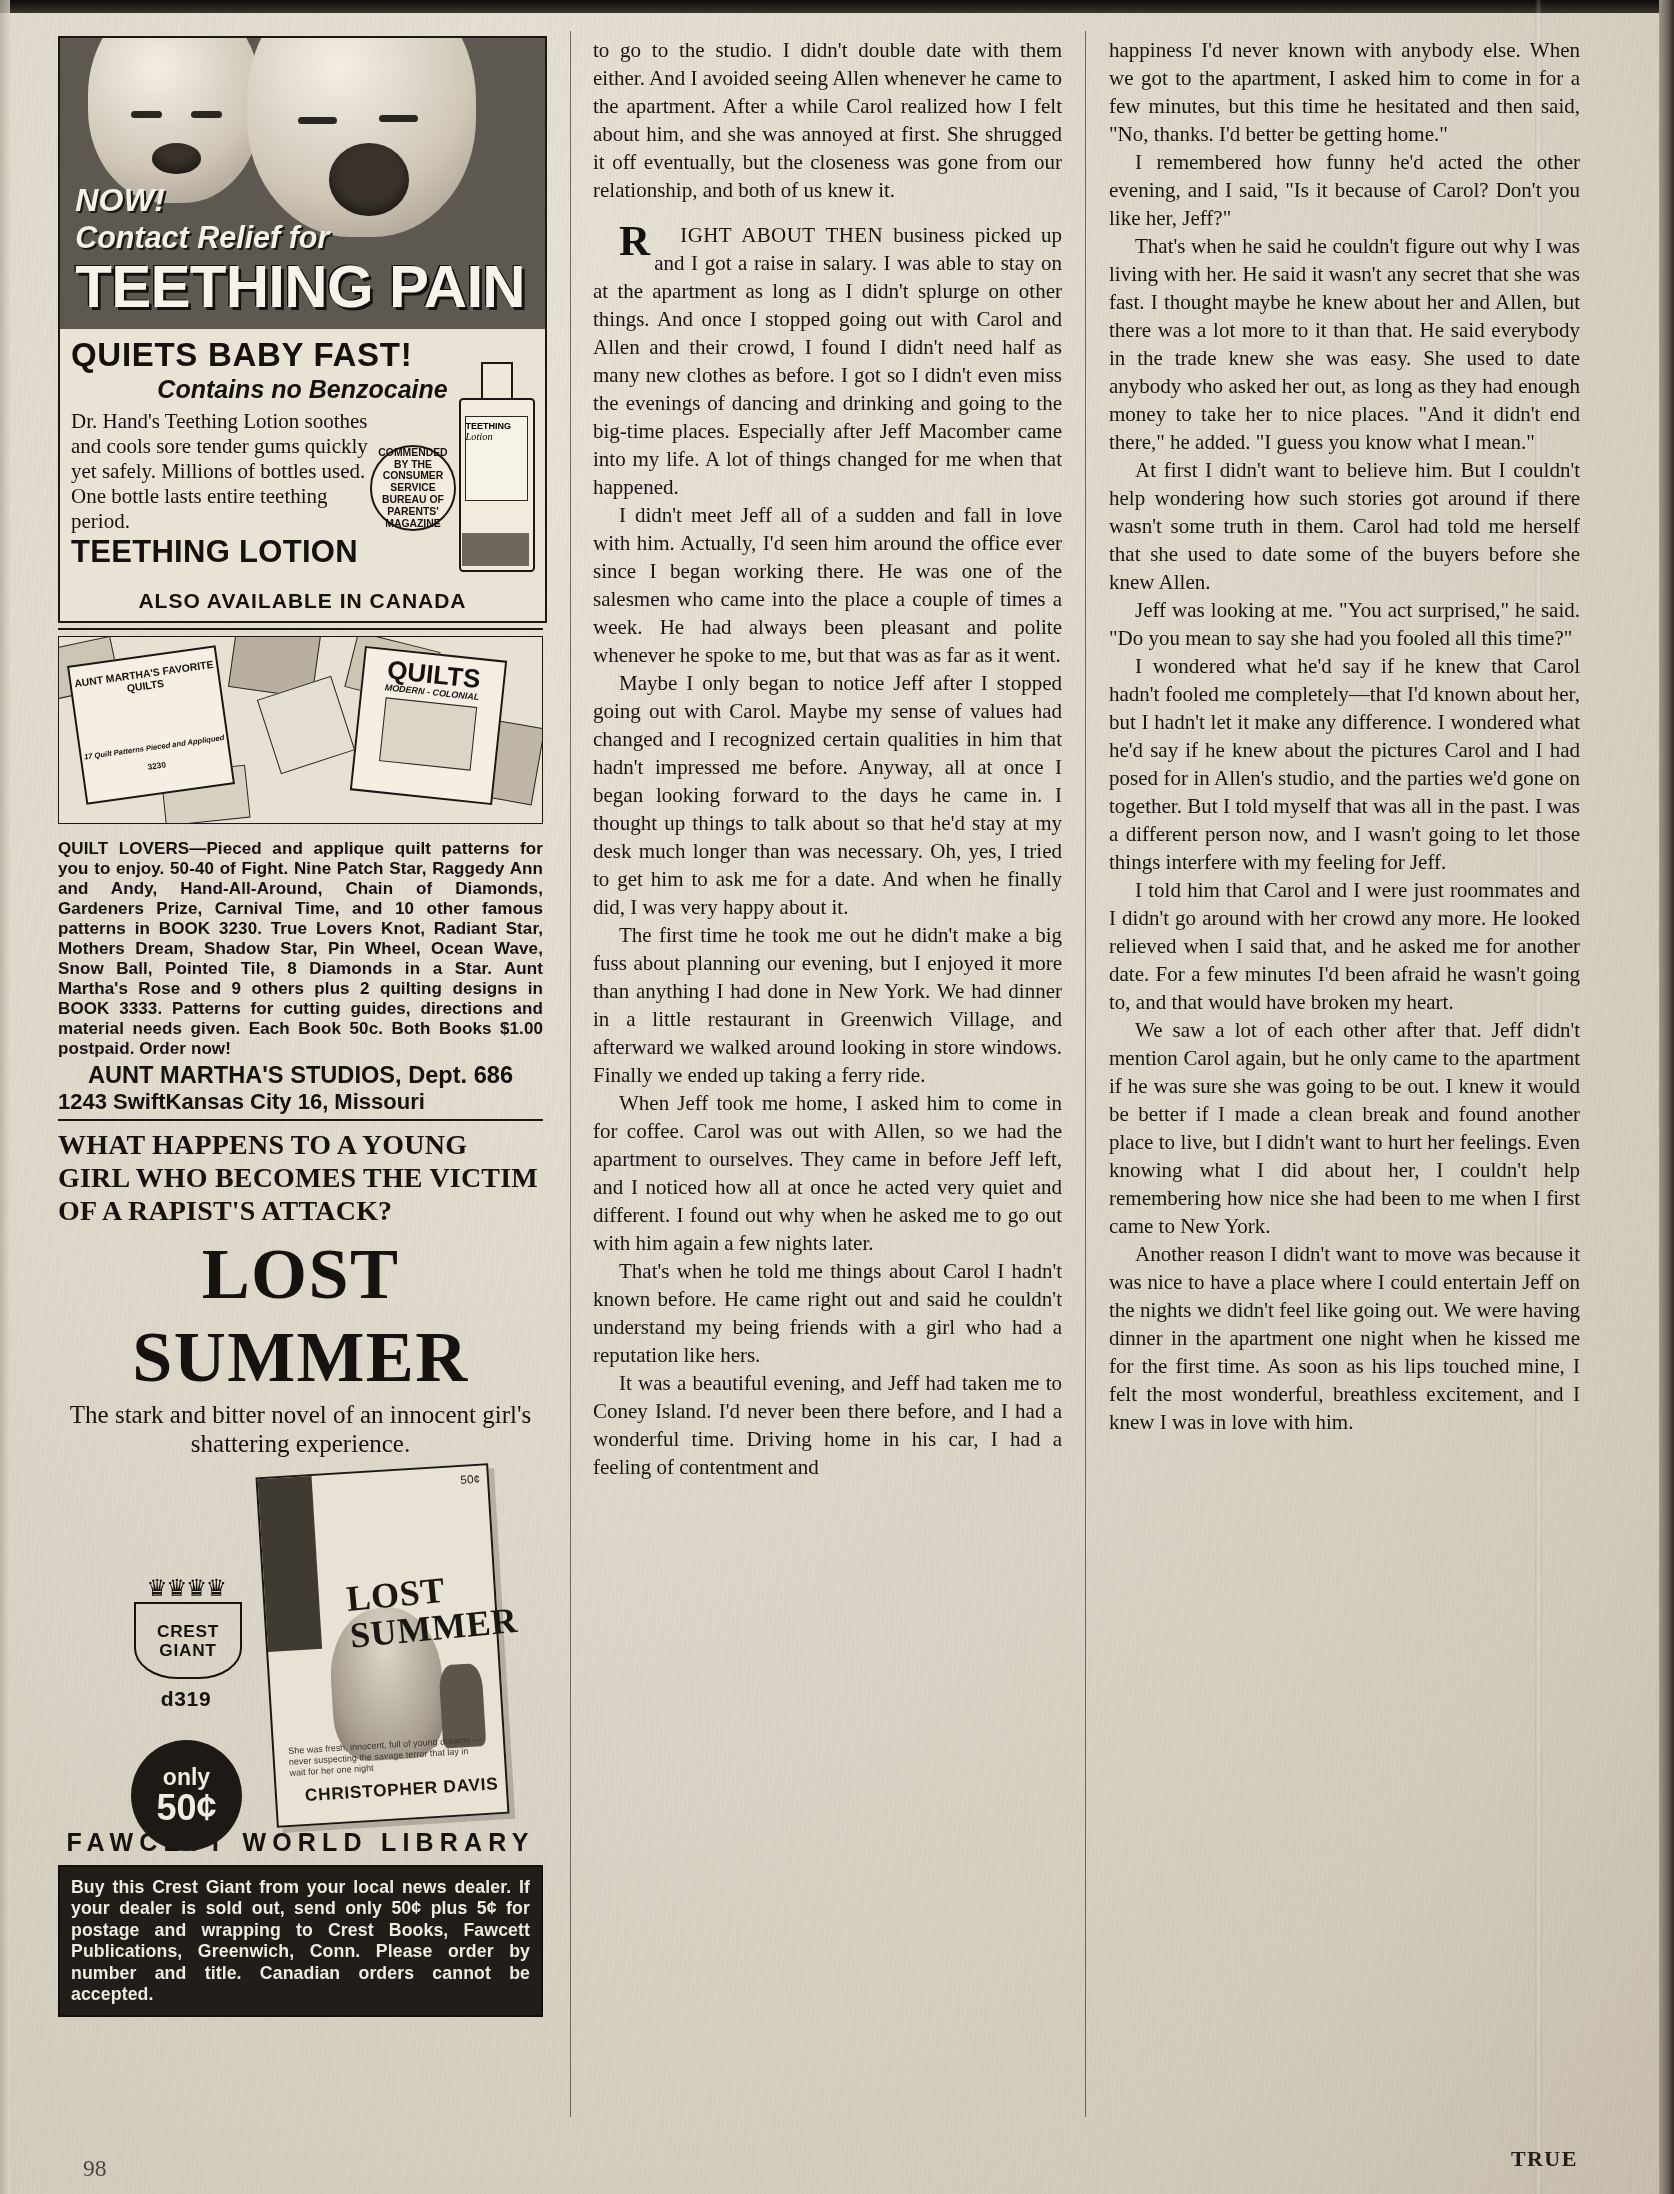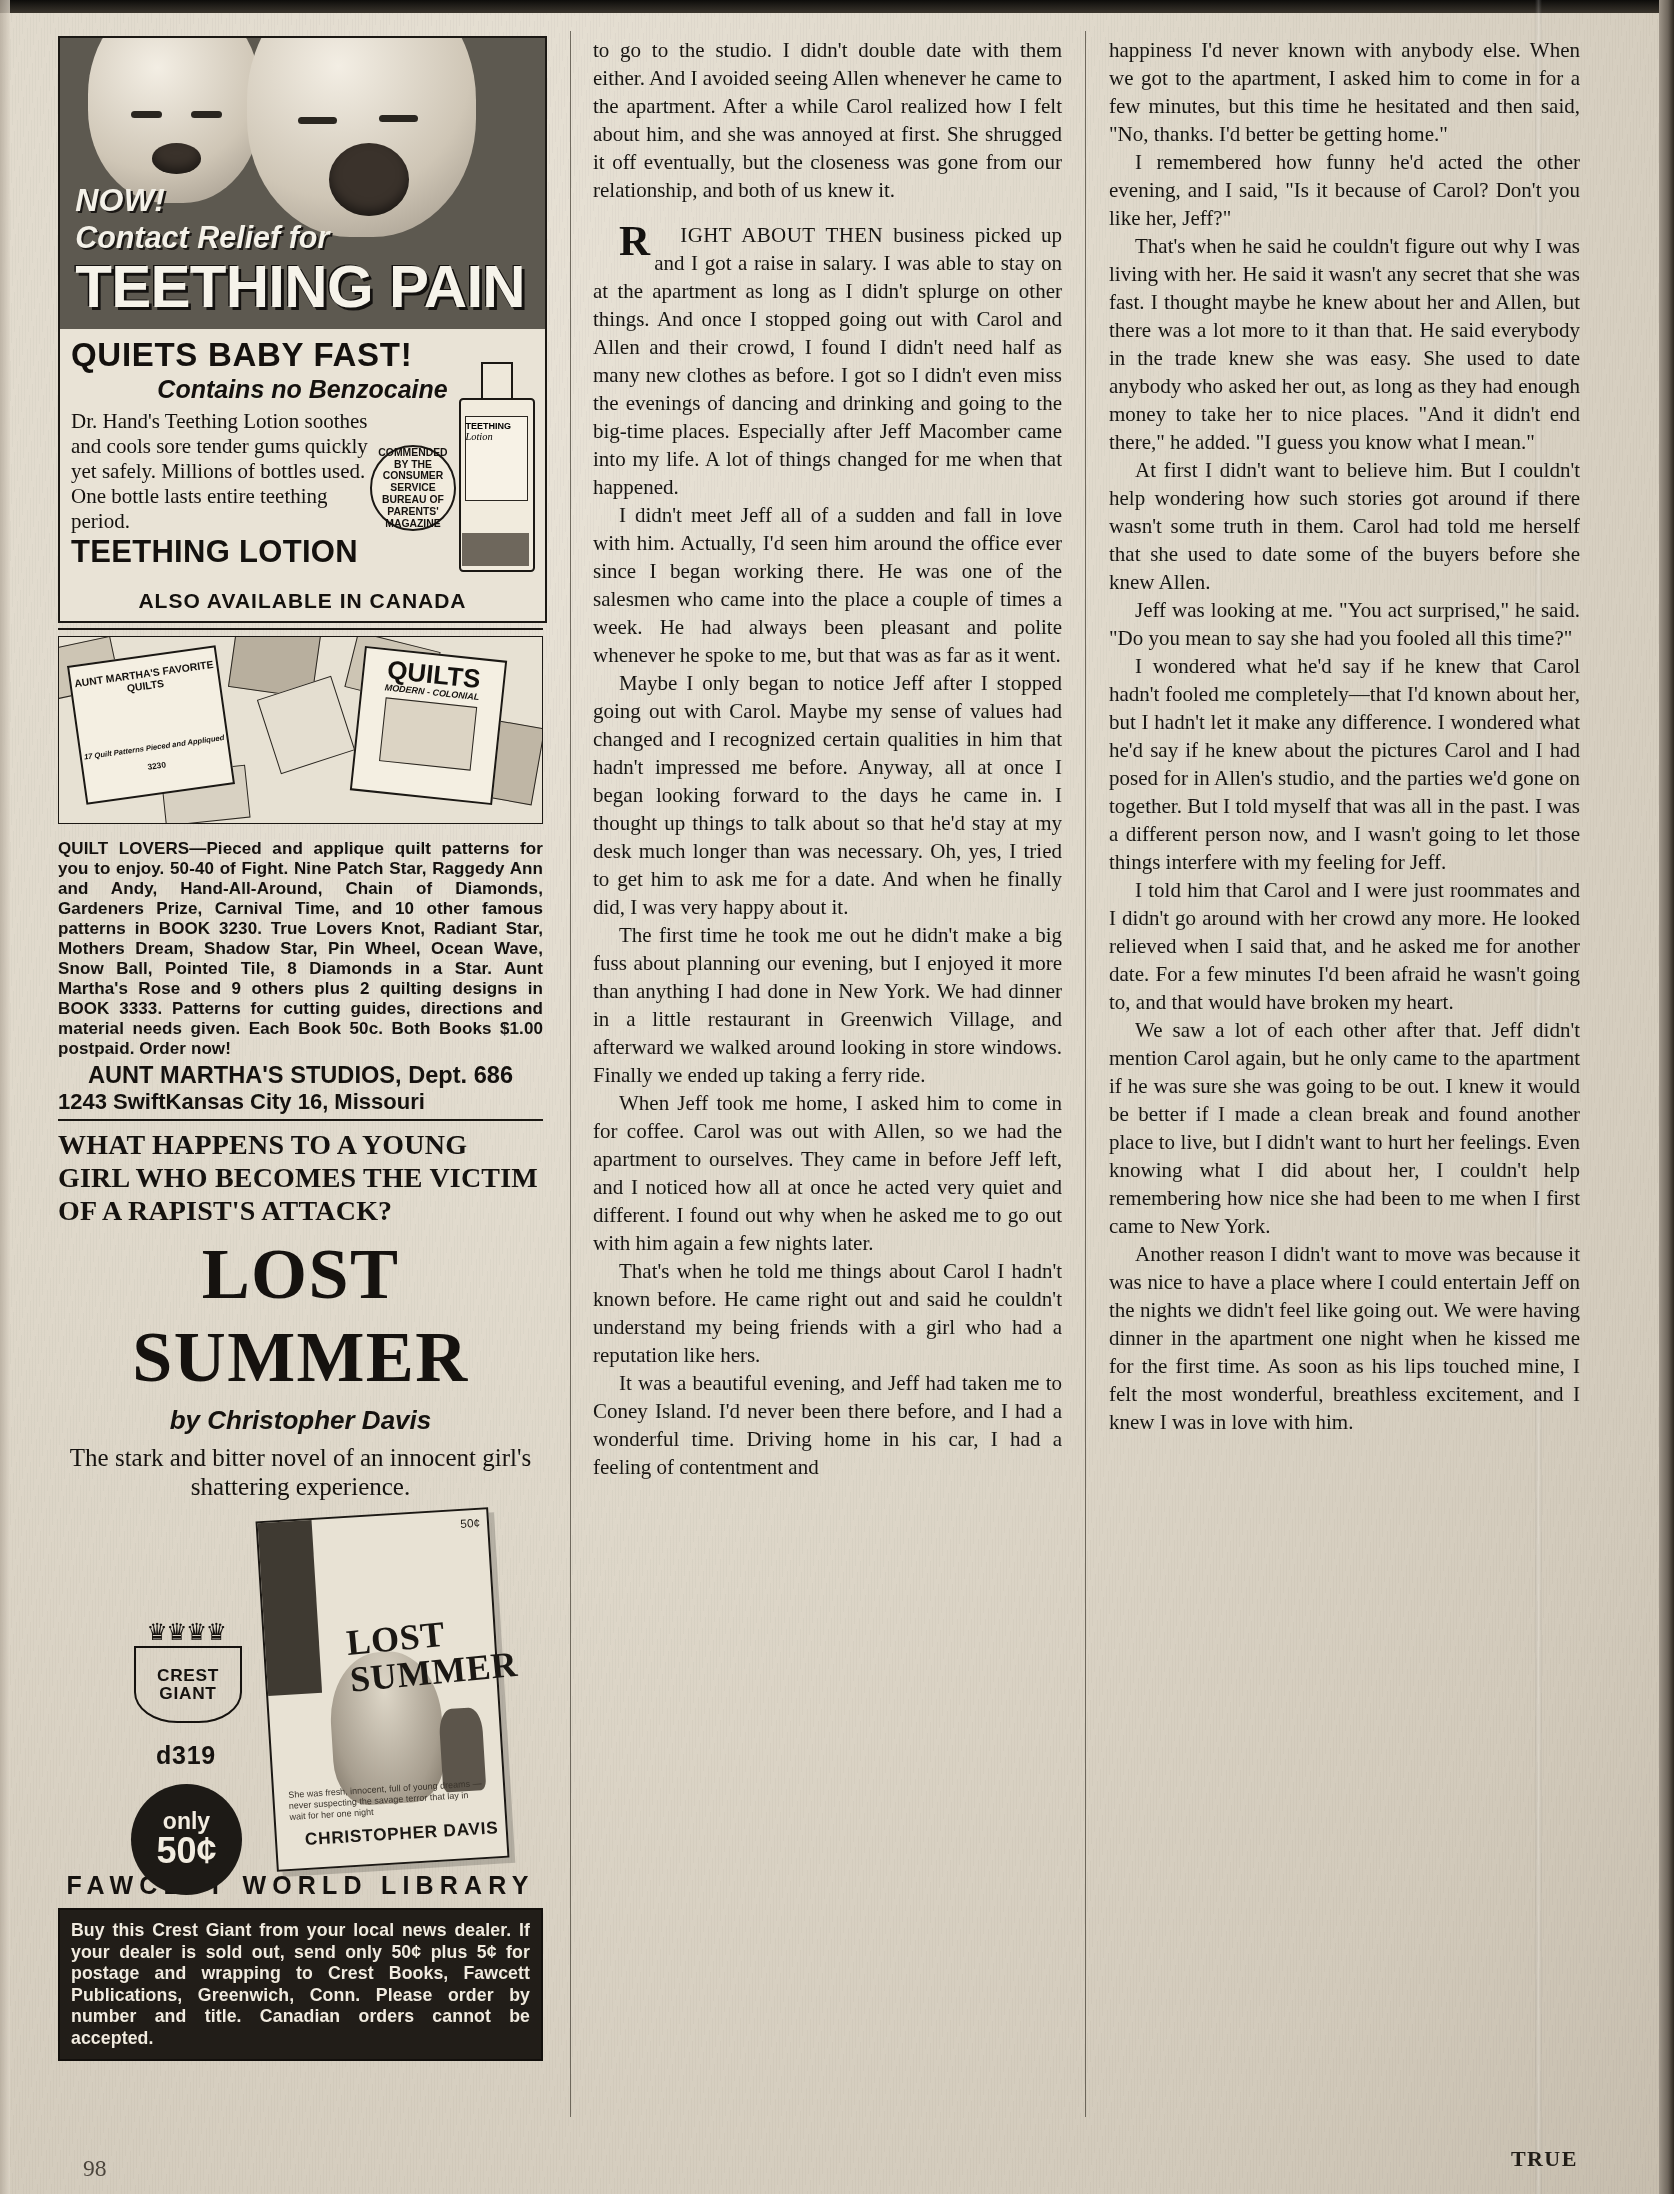--- a/index.html
+++ b/index.html
@@ -107,21 +107,21 @@
   .book-title{font-family:"Liberation Serif", serif;font-weight:700;font-size:72px;line-height:72px;
     text-align:center;color:#15120f;letter-spacing:1.4px;margin-top:11px;}
   .book-by{font-family:"Liberation Sans", sans-serif;font-weight:700;font-style:italic;font-size:26px;text-align:center;color:#15120f;margin-top:12.5px;}
   .book-blurb{font-family:"Liberation Serif", serif;font-size:25px;line-height:29px;text-align:center;color:#15120f;margin-top:7px;}
   .book-row{position:relative;height:360px;margin-top:5.5px;}
   .crest{position:absolute;left:76px;top:111px;width:104px;text-align:center;}
   .crown{font-family:"Liberation Serif", serif;font-size:23.6px;color:#15120f;letter-spacing:-1.4px;}
   .shield{width:104px;height:73px;border:2.1px solid #15120f;border-radius:0 0 40% 40%;
     display:flex;flex-direction:column;align-items:center;justify-content:center;}
   .shield span{font-family:"Liberation Sans", sans-serif;font-weight:700;font-size:17.3px;line-height:18.7px;color:#15120f;letter-spacing:0.7px;}
-  .dnum{font-family:"Liberation Sans", sans-serif;font-weight:700;font-size:25px;color:#15120f;margin-top:18px;letter-spacing:0.7px;}
+  .dnum{font-family:"Liberation Sans", sans-serif;font-weight:700;font-size:21px;color:#15120f;margin-top:8px;letter-spacing:0.7px;}
   .pricebadge{position:absolute;left:73px;top:277px;width:111px;height:111px;border-radius:50%;
     background:#1d1a16;display:flex;flex-direction:column;align-items:center;justify-content:center;}
   .pricebadge .p1{font-family:"Liberation Sans", sans-serif;font-weight:700;font-size:23px;color:#f2ece0;line-height:23.6px;}
   .pricebadge .p2{font-family:"Liberation Sans", sans-serif;font-weight:700;font-size:36px;color:#f2ece0;line-height:36px;
     text-shadow:1.4px 1.4px 0 #1d1a16;}
   .paperback{position:absolute;left:208px;top:7px;width:229px;height:347px;background:#e8e2d4;
     border:2.1px solid #1b1814;transform:rotate(-3.5deg);box-shadow:5.5px 5.5px 0 rgba(0,0,0,.18);}
   .pb-spine{position:absolute;left:0;top:0;width:54px;height:173px;background:#3f3a32;}
   .pb-price{position:absolute;right:7px;top:5.5px;font-family:"Liberation Sans", sans-serif;font-size:11.8px;color:#2a2620;}
   .pb-title{position:absolute;left:82px;top:104px;font-family:"Liberation Serif", serif;font-weight:700;
@@ -225,21 +225,20 @@
       <div class="quilt-addr">
         <span>1243 Swift</span>
         <span>Kansas City 16, Missouri</span>
       </div>
     </div>
 
     <div class="ad-book">
       <div class="book-q">WHAT HAPPENS TO A YOUNG GIRL WHO BECOMES THE VICTIM OF A RAPIST'S ATTACK?</div>
       <div class="book-title">LOST</div>
       <div class="book-title">SUMMER</div>
-      <div class="book-by">by Christopher Davis</div>
       <div class="book-blurb">The stark and bitter novel of an innocent girl's shattering experience.</div>
 
       <div class="book-row">
         <div class="crest">
           <div class="crown">♛♛♛♛</div>
           <div class="shield">
             <span>CREST</span>
             <span>GIANT</span>
           </div>
           <div class="dnum">d319</div>

